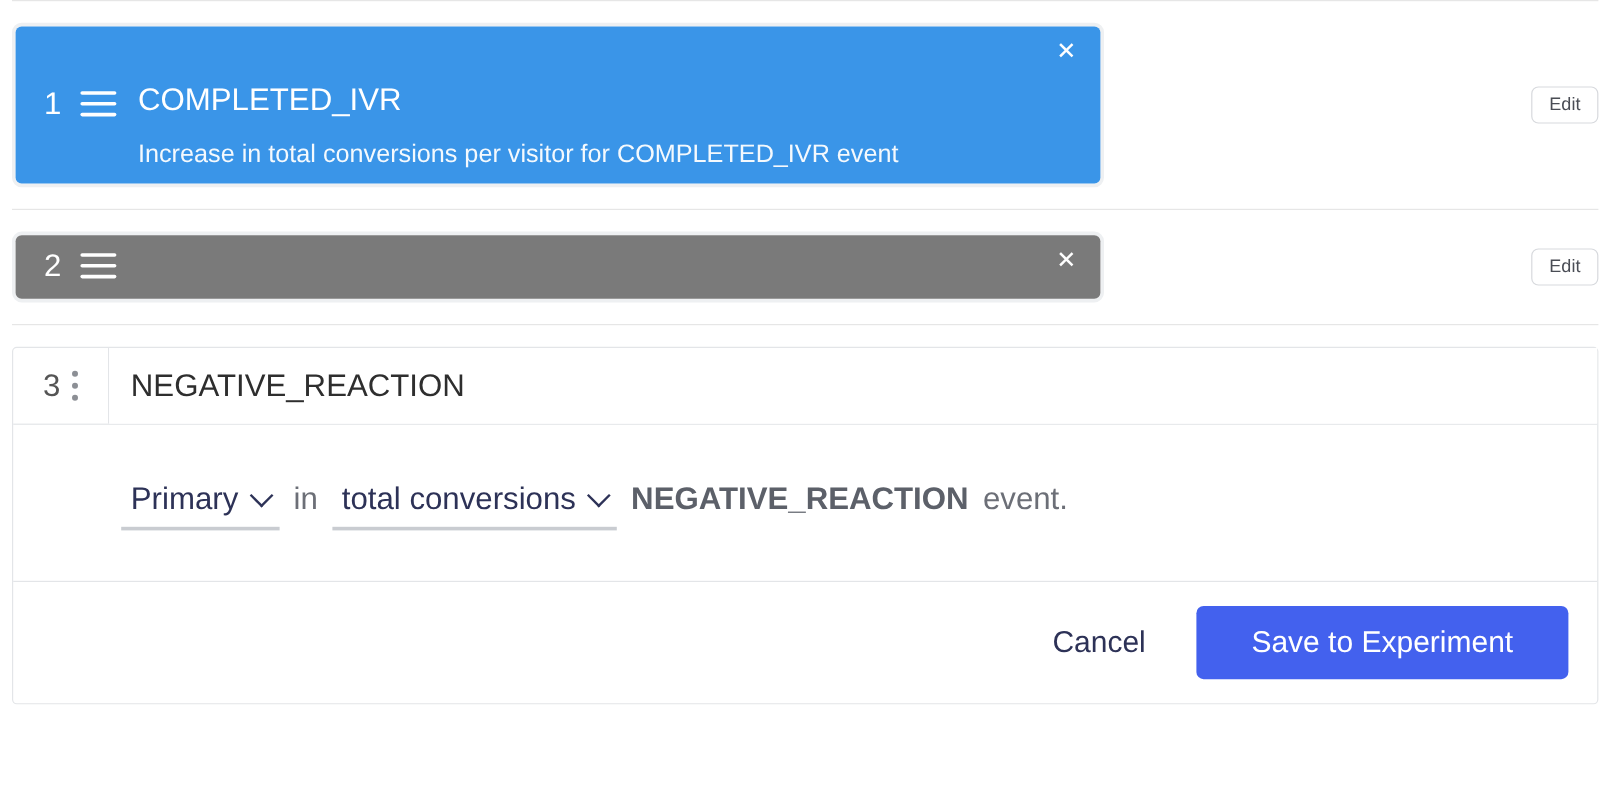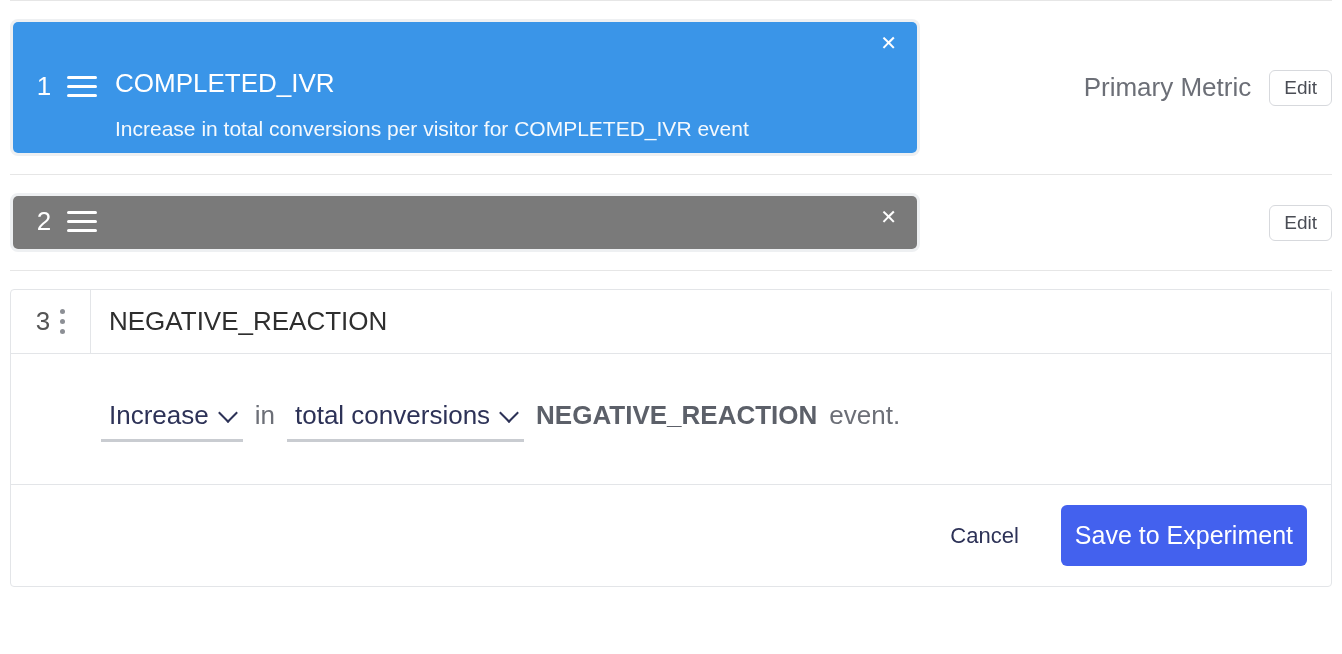--- a/index.html
+++ b/index.html
@@ -96,21 +96,21 @@
   }
   .primary-label {
     font-size: 26px;
     color: #6c6f77;
   }
   .edit-btn {
     border: 1px solid #d7d9dd;
     background: #fff;
     border-radius: 6px;
     padding: 6px 14px;
-    font-size: 19px;
+    font-size: 15px;
     color: #4a4d55;
     cursor: pointer;
   }
 
   
   .editor {
     border: 1px solid #e3e5e8;
     border-radius: 4px;
     margin-top: 18px;
   }
@@ -185,30 +185,30 @@
     border-top: 1px solid #e3e5e8;
     padding: 20px 24px;
     display: flex;
     justify-content: flex-end;
     align-items: center;
     gap: 36px;
   }
   .cancel-btn {
     background: none;
     border: none;
-    font-size: 22px;
+    font-size: 25px;
     color: #2d3257;
     cursor: pointer;
   }
   .save-btn {
     background: #4361ee;
     color: #fff;
     border: none;
     border-radius: 6px;
-    padding: 16px 14px;
+    padding: 16px 46px;
     font-size: 25px;
     cursor: pointer;
   }
 </style>
 </head>
 <body>
 
 <div class="container">
   <hr class="hr">
 
@@ -222,21 +222,20 @@
             <span></span>
         </div>
         <div class="metric-text">
           <div class="metric-title">COMPLETED_IVR</div>
           <div class="metric-sub">Increase in total conversions per visitor for COMPLETED_IVR event</div>
         </div>
         <button class="close-btn">✕</button>
       </div>
     </div>
     <div class="row-right">
-      <span class="primary-label">Primary Metric</span>
       <button class="edit-btn">Edit</button>
     </div>
   </div>
 
   <hr class="hr">
 
   <div class="row">
     <div class="metric-card metric-gray">
       <div class="metric-card-inner">
         <div class="metric-num">2</div>
@@ -265,21 +264,21 @@
           <span></span>
             <span></span>
             <span></span>
         </div>
       </div>
       <input class="editor-name" type="text" value="NEGATIVE_REACTION" style="">
     </div>
 
     <div class="editor-body">
       <div class="select">
-        <span>Increase</span>
+        <span>Primary</span>
         <span class="chev"></span>
       </div>
       <span>in</span>
       <div class="select">
         <span>total conversions</span>
         <span class="chev"></span>
       </div>
       <span class="strong-event">NEGATIVE_REACTION</span>
       <span>event.</span>
     </div>

